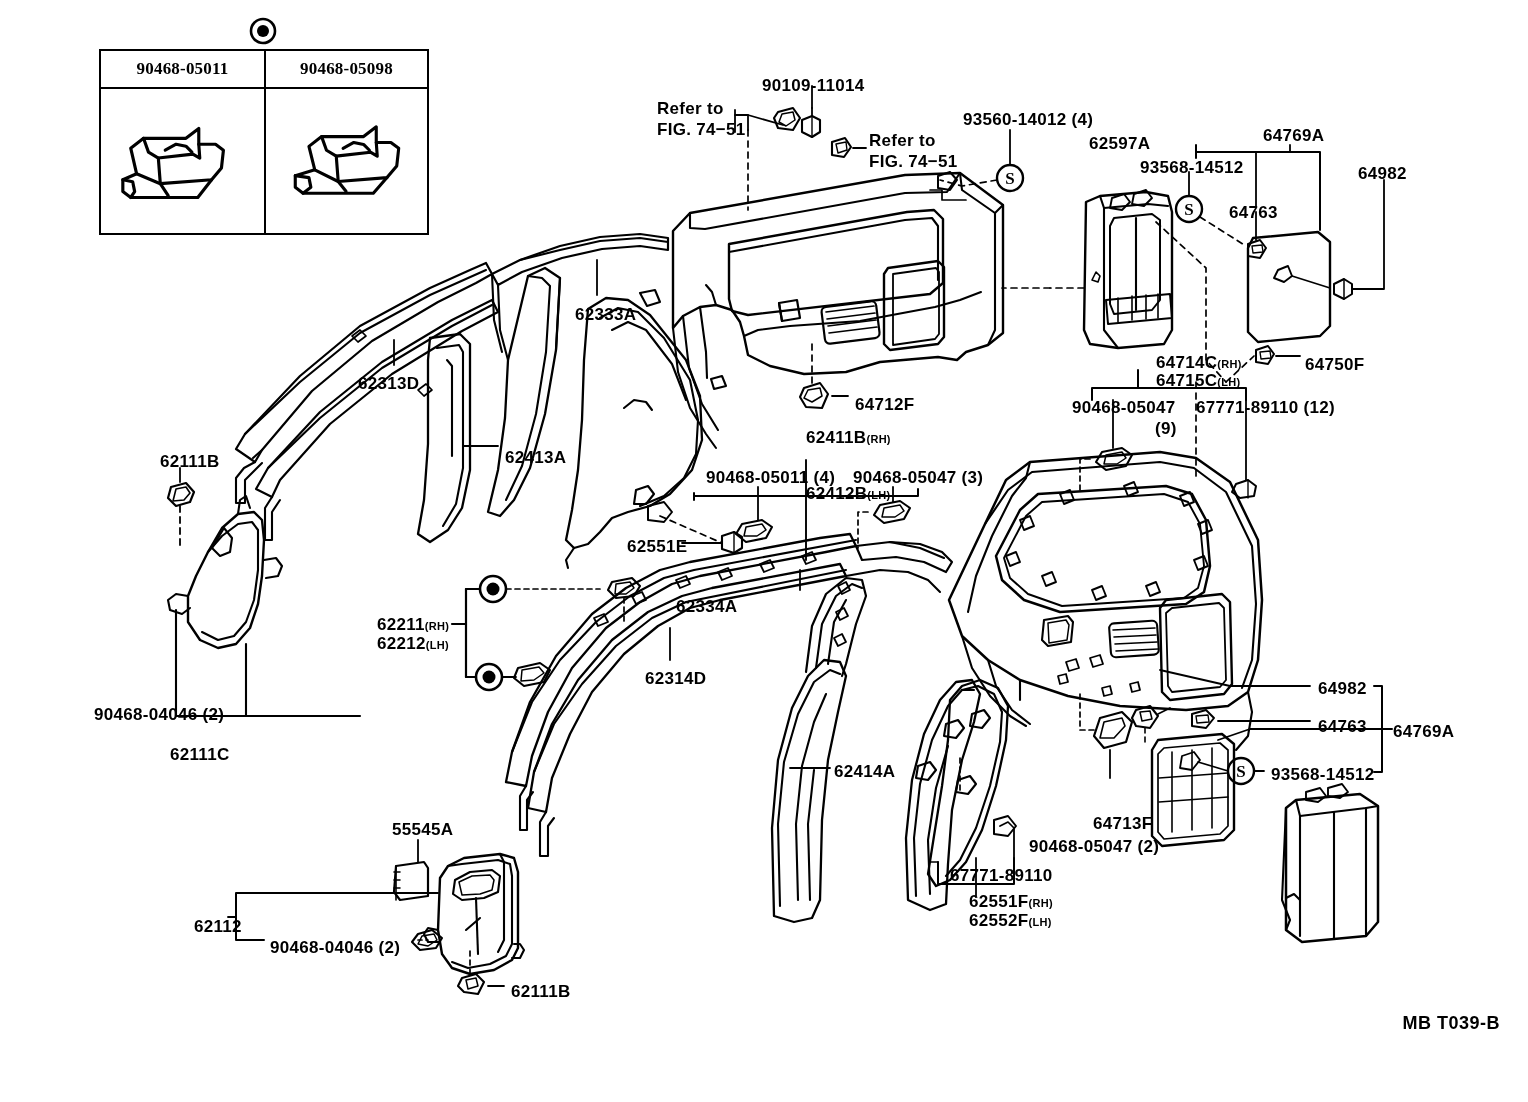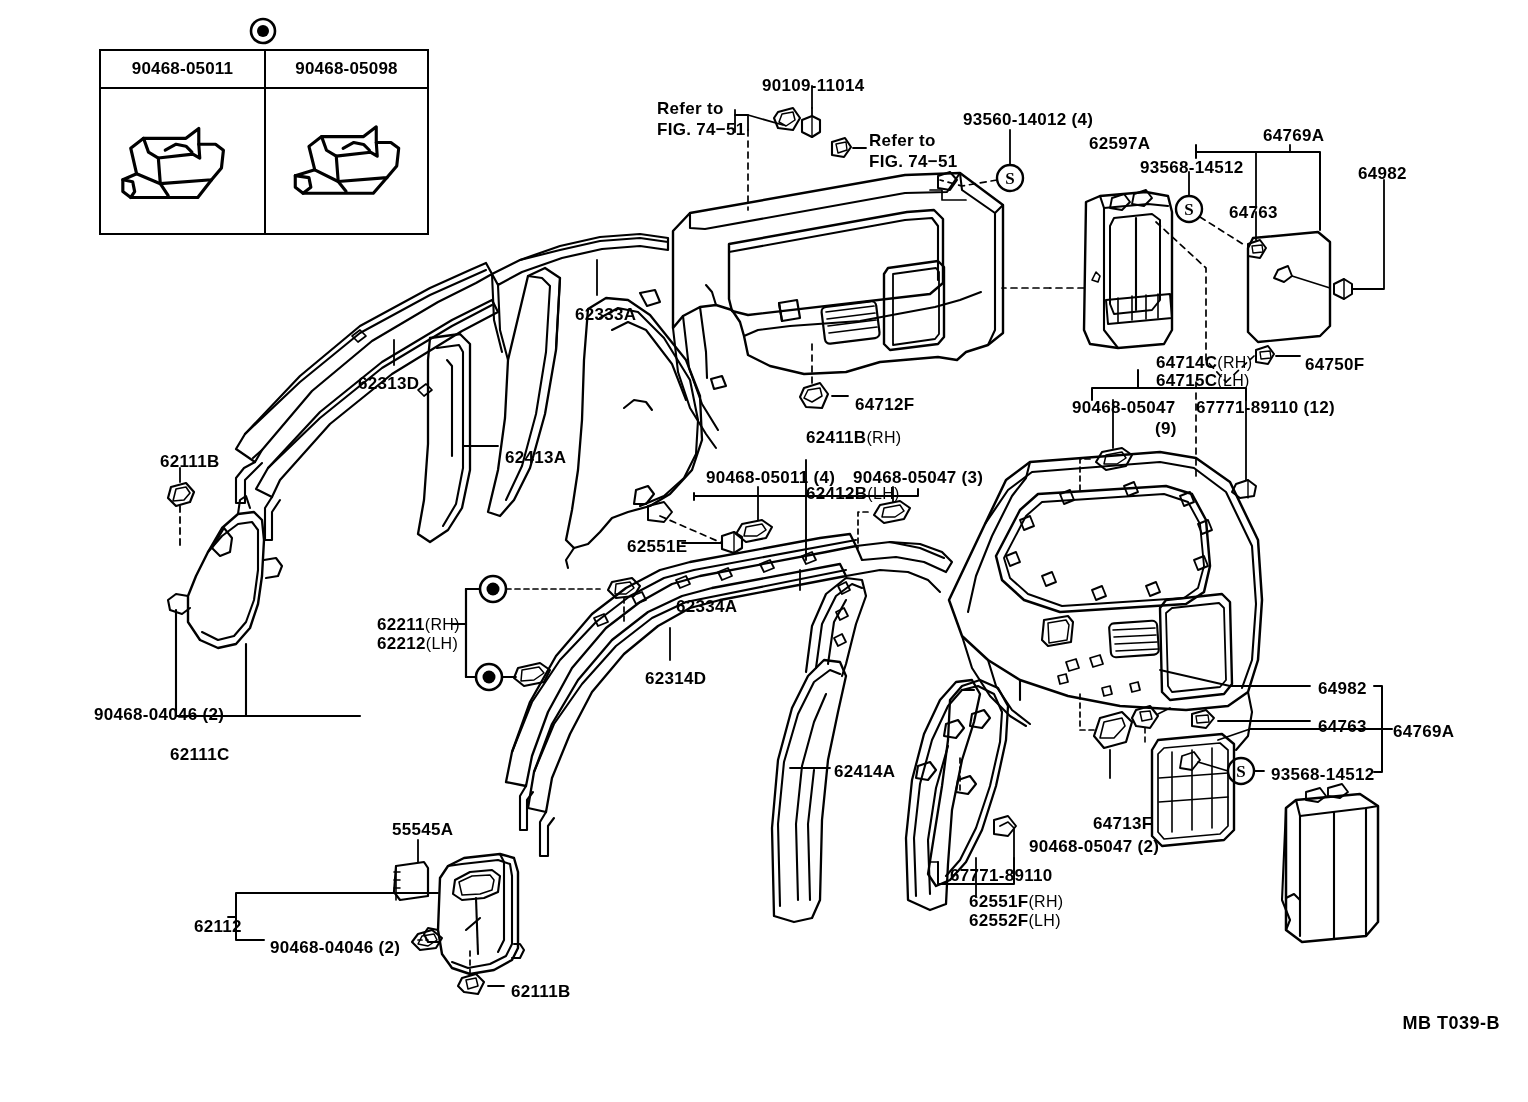--- a/index.html
+++ b/index.html
@@ -26,22 +26,22 @@
     position: absolute;
     font-family: "Liberation Sans", sans-serif;
     font-size: 17px;
     font-weight: 700;
     letter-spacing: 0.3px;
     color: #000;
     white-space: nowrap;
     line-height: 1.15;
   }
   .sub {
-    font-size: 16px;
-    font-weight: 400;
+    font-size: 11px;
+    font-weight: 700;
     vertical-align: baseline;
   }
   .legend-box {
     position: absolute;
     left: 99px;
     top: 49px;
     width: 330px;
     height: 186px;
     border: 2.5px solid #000;
     box-sizing: border-box;
@@ -57,21 +57,21 @@
   }
   .legend-head {
     height: 38px;
     border-bottom: 2.5px solid #000;
     display: flex;
     align-items: center;
     justify-content: center;
     box-sizing: border-box;
   }
   .legend-head span {
-    font-family: Liberation Sans, sans-serif;
+    font-family: Liberation Serif, serif;
     font-size: 17px;
     font-weight: 700;
     letter-spacing: 0.2px;
   }
   .legend-art {
     height: calc(100% - 38px);
     position: relative;
   }
   .legend-art svg { display:block; width:100%; height:100%; }
   .footer {

